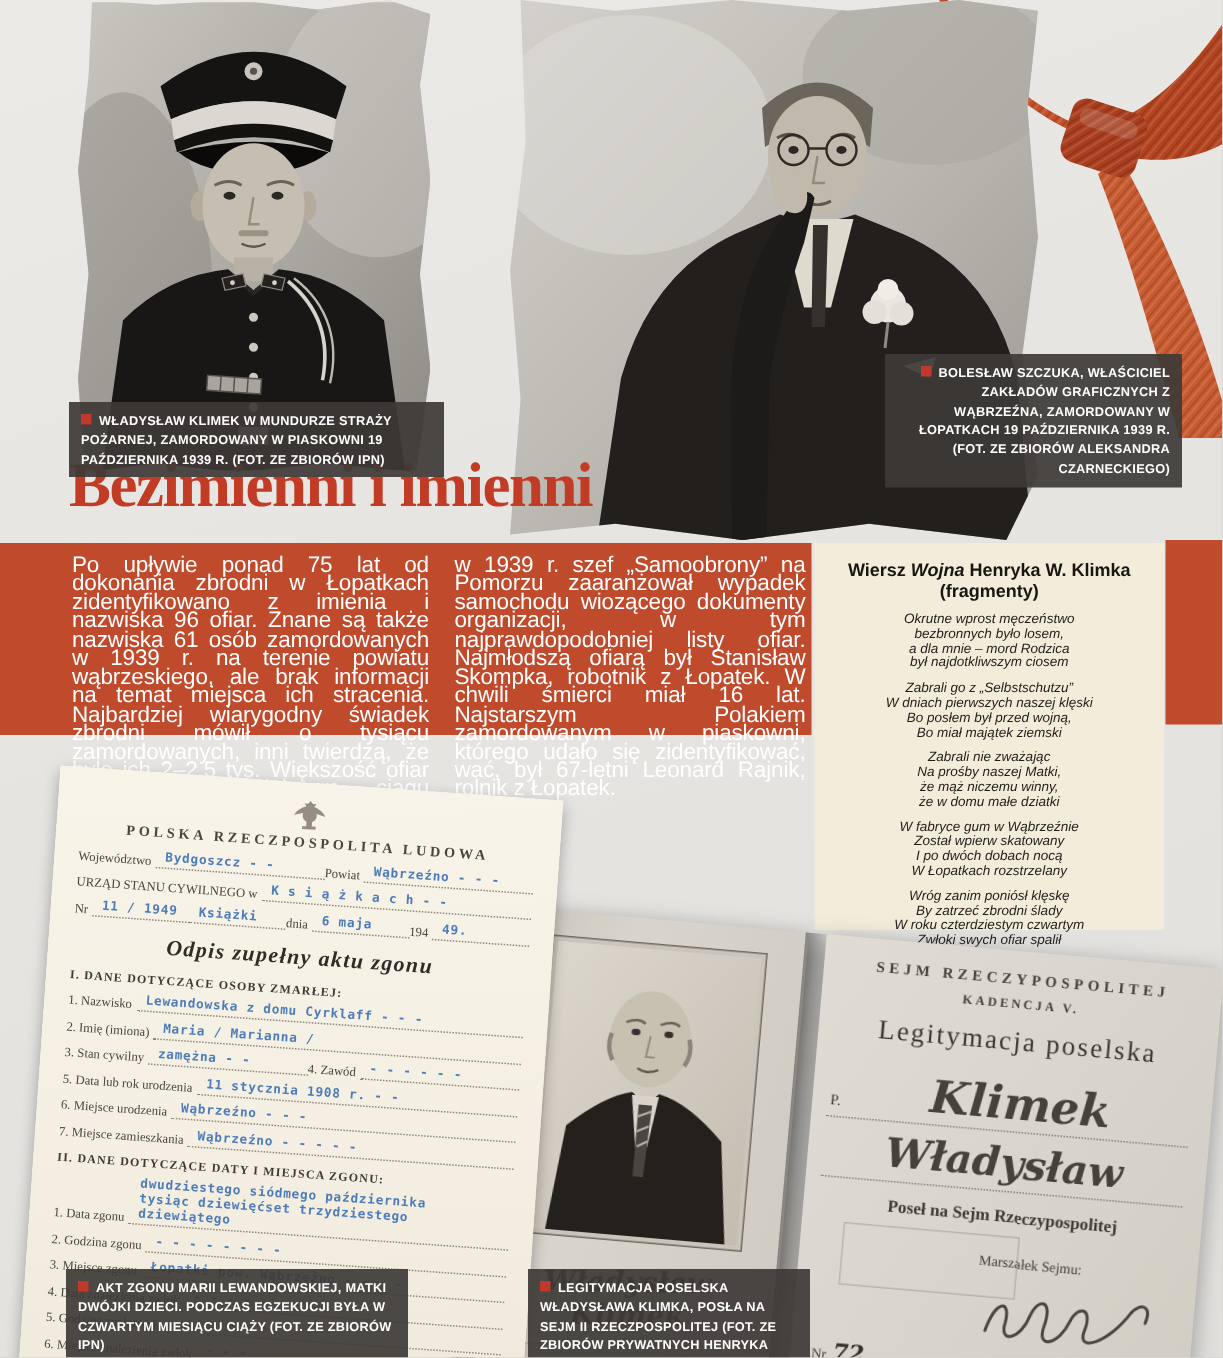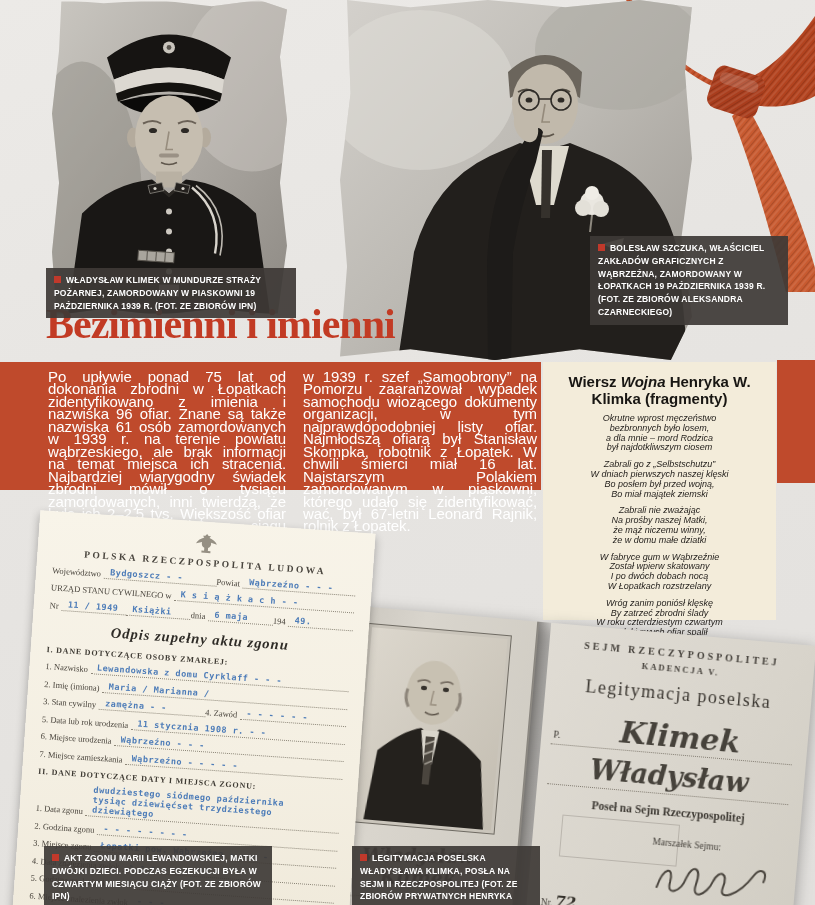--- a/index.html
+++ b/index.html
@@ -17,39 +17,39 @@
     clip-path:polygon(2% 0,20% 2%,42% 0,64% 2%,85% 0,100% 2%,98% 20%,100% 44%,97% 66%,100% 88%,94% 100%,68% 97%,44% 100%,20% 97%,0 99%,2% 74%,0 50%,3% 26%);}
 
   .ribbon{position:absolute;left:598px;top:0;width:217px;height:292px;}
 
   
   .caption{position:absolute;background:rgba(62,58,54,.92);color:#fff;
     font-weight:bold;font-size:8.5px;line-height:1.5;letter-spacing:.2px;
     padding:6px 8px;text-transform:uppercase;z-index:40;}
   .caption .sq{display:inline-block;width:7px;height:7px;background:#c0392b;margin-right:5px;}
   .cap-klimek{left:46px;top:238px;width:250px;margin-top:30px;}
-  .cap-szczuka{left:590px;top:236px;width:198px;}
+  .cap-szczuka{left:590px;top:236px;width:198px;text-align:right;}
   .cap-akt{left:44px;top:846px;width:228px;}
   .cap-legit{left:352px;top:846px;width:188px;}
 
   
   .headline{position:absolute;left:46px;top:300px;margin:0;z-index:5;
     font-family:"Liberation Serif",serif;font-weight:bold;font-size:42px;
     letter-spacing:-1px;color:#c23b24;}
   .red-band{position:absolute;left:0;top:362px;width:541px;height:128px;background:#bf4a2c;z-index:6;}
   .red-strip{position:absolute;left:777px;top:360px;width:38px;height:123px;background:#bf4a2c;z-index:6;}
   .body-text{position:absolute;z-index:7;margin:0;color:#fff;font-size:15px;
     line-height:12.45px;text-align:justify;letter-spacing:-.1px;}
   .col1{left:48px;top:371px;width:238px;}
   .col2{left:303px;top:371px;width:234px;}
 
   
   .poem{position:absolute;left:543px;top:362px;width:233px;height:258px;
     background:#f3ecda;z-index:7;padding:11px 8px 0 8px;}
-  .poem-title{text-align:center;font-size:15px;font-weight:bold;color:#181613;}
+  .poem-title{text-align:center;font-size:12px;font-weight:bold;color:#181613;}
   .poem-title .work{font-style:italic;}
   .poem-stanza{white-space:pre-line;text-align:center;font-style:italic;
     font-size:9px;line-height:9.8px;color:#201d1a;margin-top:7px;}
 
   
   .cert{position:absolute;left:40px;top:522px;width:336px;height:410px;
     transform:rotate(4deg);transform-origin:50% 0;z-index:20;
     background:linear-gradient(175deg,#f8f4e9 0%,#f4efe2 60%,#efe9da 100%);
     box-shadow:0 4px 10px rgba(0,0,0,.3);padding:10px 16px 8px 16px;}
   .cert-eagle{display:block;margin:0 auto;}

